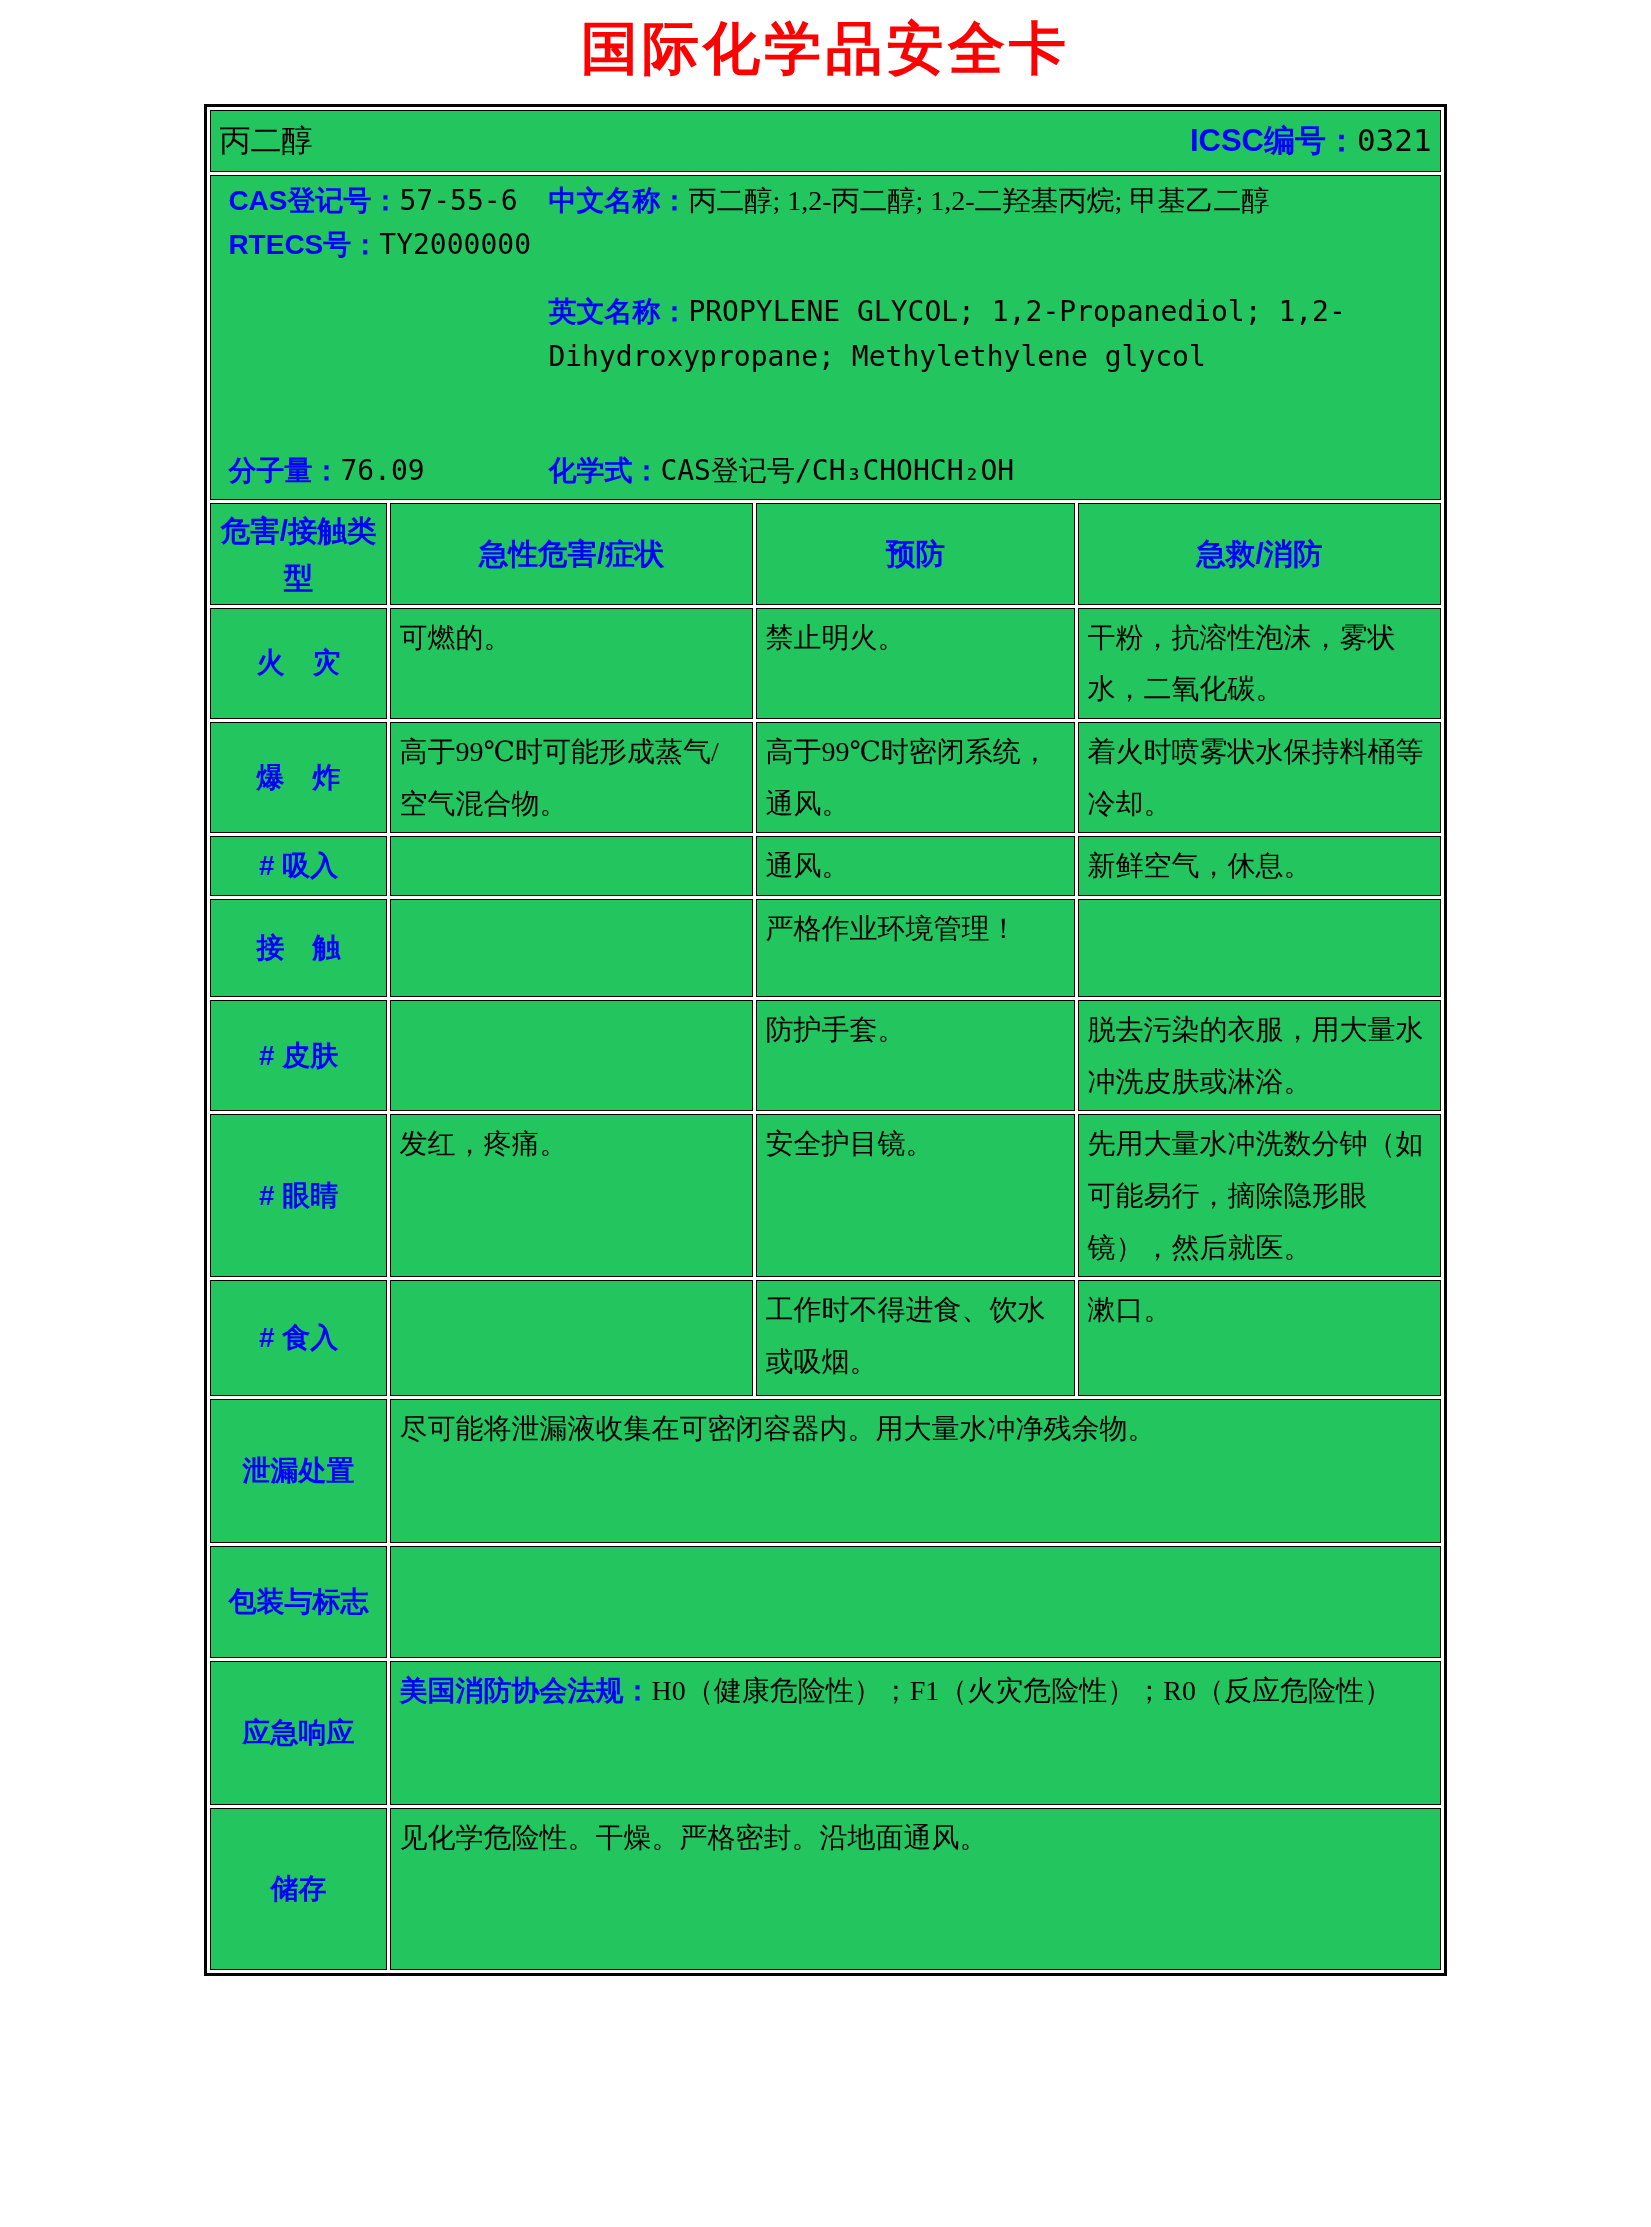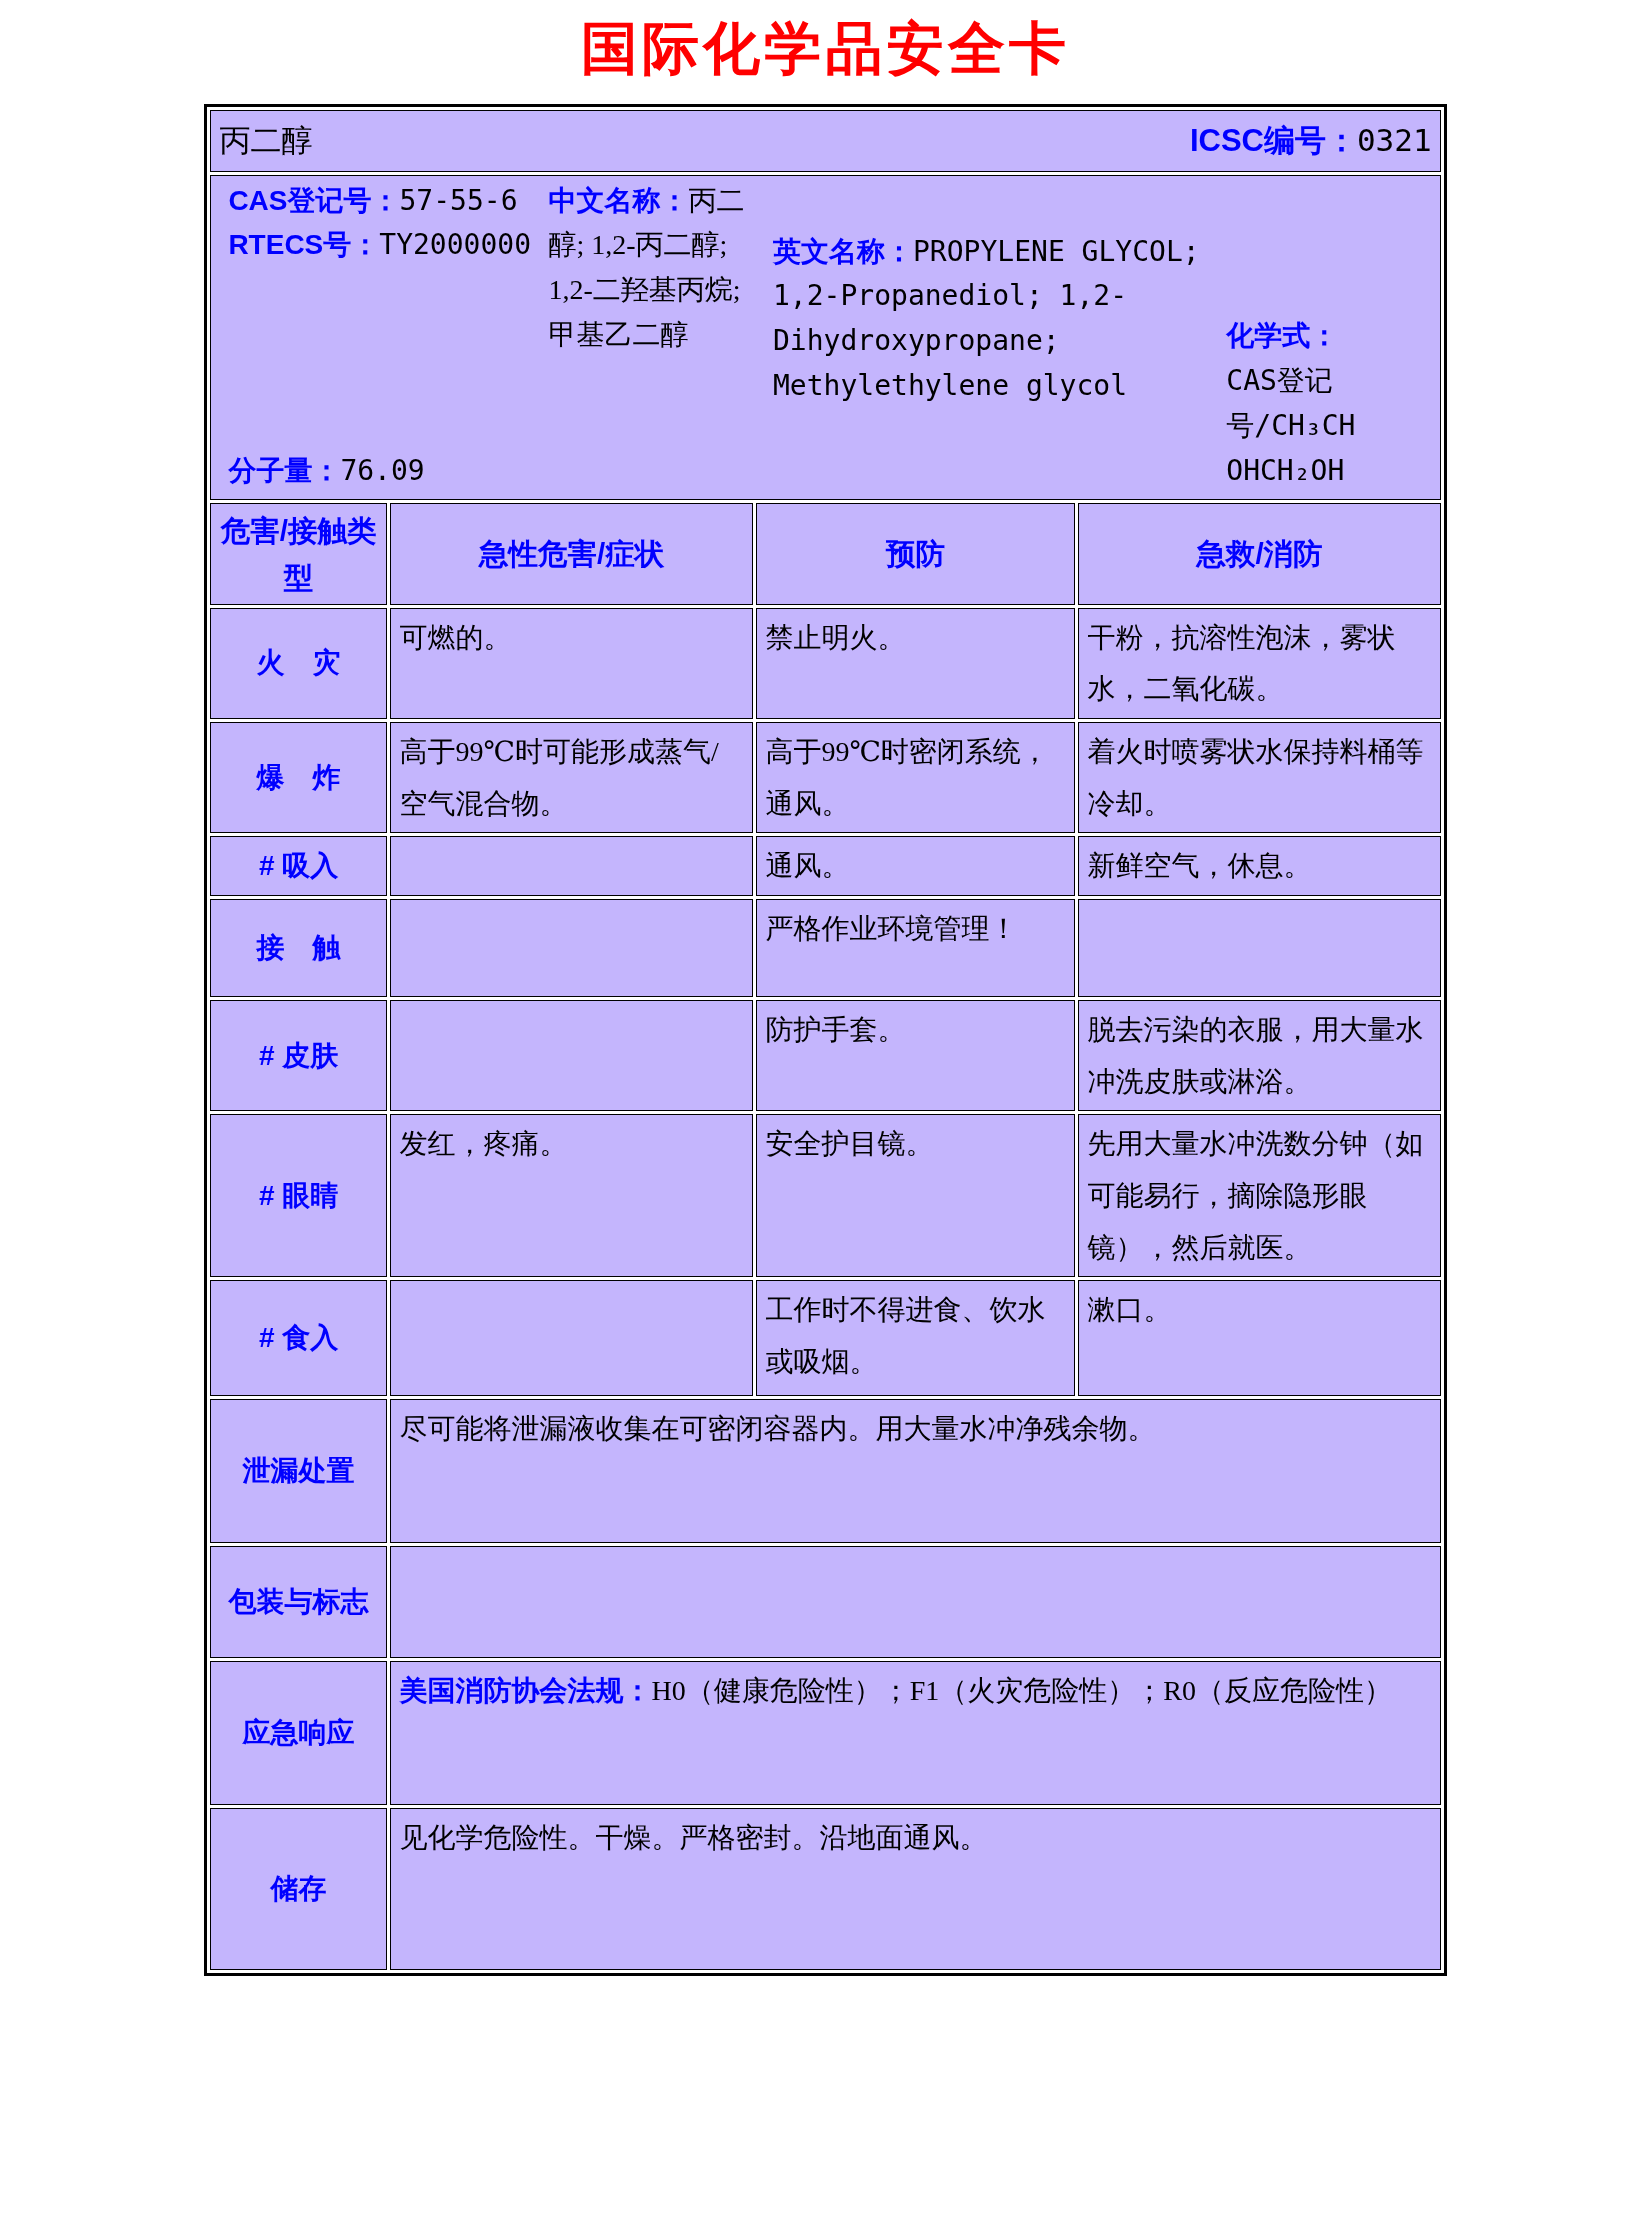--- a/index.html
+++ b/index.html
@@ -31,21 +31,21 @@
     border-spacing:3.5px;
     border:3.5px solid var(--ink);
     background:#ffffff;
   }
   td{
     border:1.4px solid var(--ink);
     padding:2.8px 8.4px;
     vertical-align:top;
     font-size:28px;
     line-height:1.85;
-    background:#c4b5fd;
+    background:#22c55e;
     word-break:break-word;
   }
   .blue-b{
     color:var(--blue);
     font-weight:bold;
     font-family:"Liberation Sans","DejaVu Sans",sans-serif;
   }
   .mono{
     font-family:"DejaVu Sans Mono","Liberation Mono",monospace;
   }
@@ -69,22 +69,23 @@
     width:320px;
     flex:none;
     display:flex;
     flex-direction:column;
     line-height:1.6;
   }
   .id-right{
     flex:none;
     width:823px;
     display:flex;
-    flex-direction:row;
+    flex-direction:column;
     line-height:1.6;
+    gap:16px;
   }
   .id-line{margin:0;}
   .en-line{margin-top:51px;}
   .mt-auto{margin-top:auto;}
   
   td.col-head{
     color:var(--blue);
     font-weight:bold;
     font-family:"Liberation Sans","DejaVu Sans",sans-serif;
     text-align:center;

